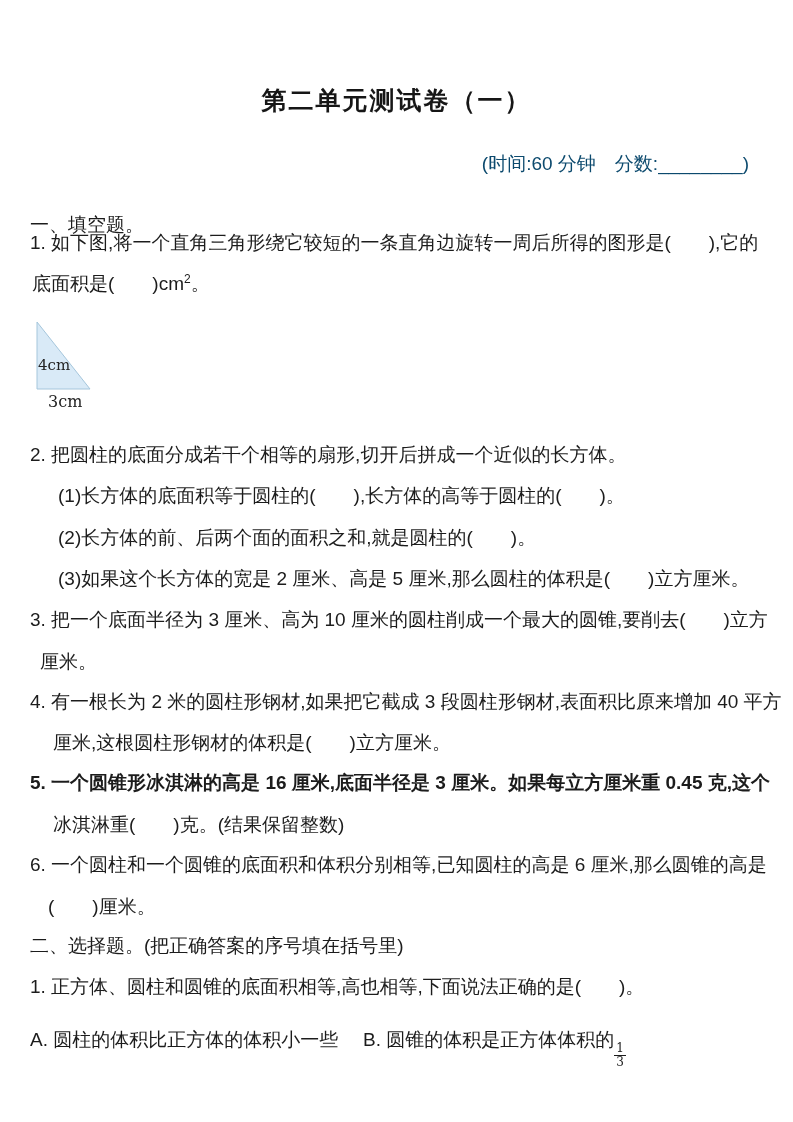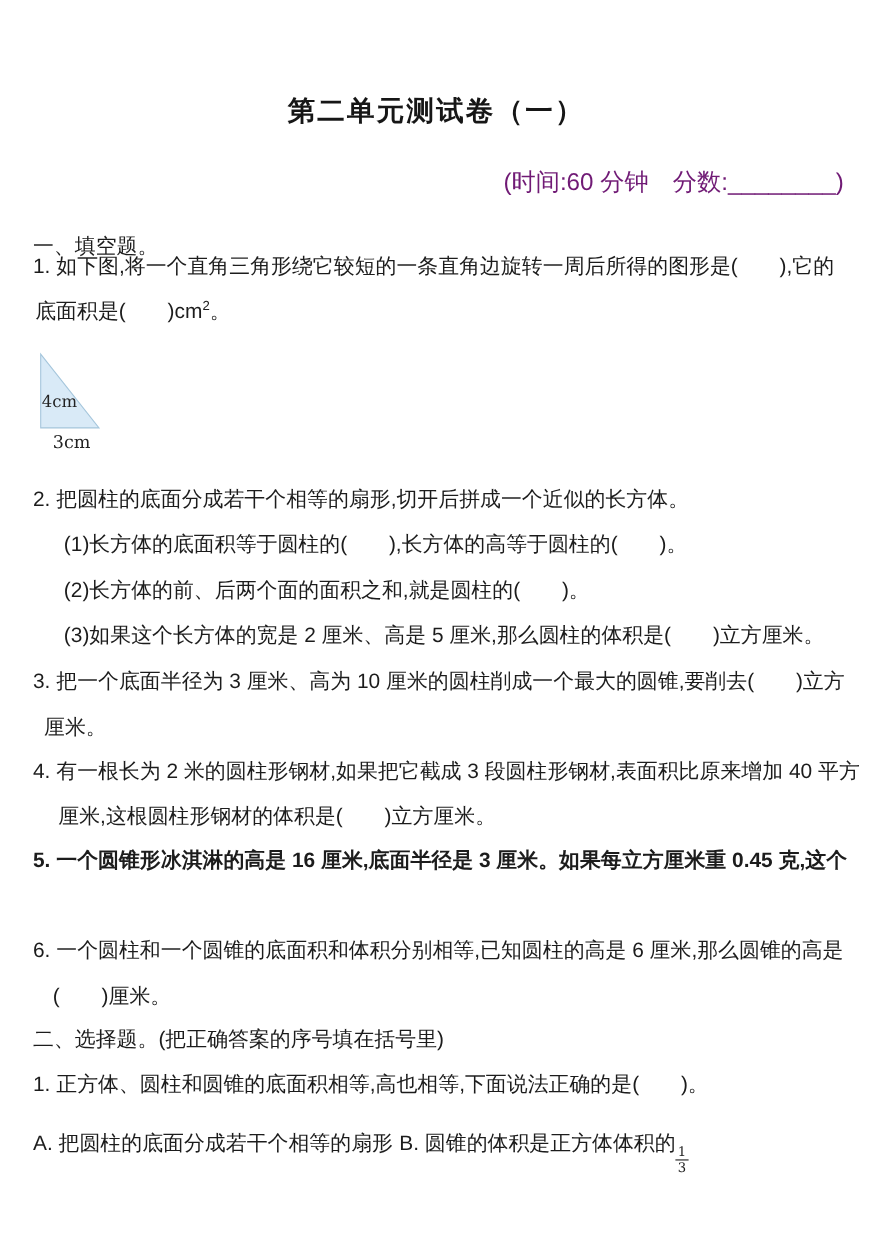--- a/index.html
+++ b/index.html
@@ -18,24 +18,24 @@
     top: 84px;
     text-align: center;
     font-family: "DejaVu Serif", "Liberation Serif", serif;
     font-size: 25px;
     font-weight: 600;
     letter-spacing: 2px;
     color: #161616;
   }
   .meta-line {
     position: absolute;
-    right: 26px;
+    right: 44px;
     top: 151px;
-    font-size: 22px;
-    color: #701a75;
+    font-size: 19px;
+    color: #0c4a6e;
     white-space: pre;
   }
   .ln {
     position: absolute;
     font-size: 19px;
     line-height: 1.25;
     white-space: pre;
     color: #1c1c1c;
   }
   .serif-head {
@@ -86,24 +86,25 @@
   <div class="ln" style="left:58px; top:526px;">(2)长方体的前、后两个面的面积之和,就是圆柱的(　　)。</div>
   <div class="ln" style="left:58px; top:567px;">(3)如果这个长方体的宽是 2 厘米、高是 5 厘米,那么圆柱的体积是(　　)立方厘米。</div>
 
   <div class="ln" style="left:30px; top:608px;">3. 把一个底面半径为 3 厘米、高为 10 厘米的圆柱削成一个最大的圆锥,要削去(　　)立方</div>
   <div class="ln" style="left:40px; top:650px;">厘米。</div>
 
   <div class="ln" style="left:30px; top:690px;">4. 有一根长为 2 米的圆柱形钢材,如果把它截成 3 段圆柱形钢材,表面积比原来增加 40 平方</div>
   <div class="ln" style="left:53px; top:731px;">厘米,这根圆柱形钢材的体积是(　　)立方厘米。</div>
 
   <div class="ln" style="left:30px; top:771px;font-weight:bold;">5. 一个圆锥形冰淇淋的高是 16 厘米,底面半径是 3 厘米。如果每立方厘米重 0.45 克,这个</div>
+  <div class="ln" style="left:53px; top:813px;">冰淇淋重(　　)克。(结果保留整数)</div>
 
   <div class="ln" style="left:30px; top:853px;">6. 一个圆柱和一个圆锥的底面积和体积分别相等,已知圆柱的高是 6 厘米,那么圆锥的高是</div>
   <div class="ln" style="left:48px; top:895px;">(　　)厘米。</div>
 
   <div class="ln" style="left:30px; top:934px;"><span class="serif-head">二、选择题。</span><span class="note">(把正确答案的序号填在括号里)</span></div>
 
   <div class="ln" style="left:30px; top:975px;">1. 正方体、圆柱和圆锥的底面积相等,高也相等,下面说法正确的是(　　)。</div>
 
-  <div class="ln" style="left:30px; top:1028px;">A. 把圆柱的底面分成若干个相等的扇形</div>
+  <div class="ln" style="left:30px; top:1028px;">A. 圆柱的体积比正方体的体积小一些</div>
   <div class="ln" style="left:363px; top:1028px;"><span>B. 圆锥的体积是正方体体积的</span><span class="frac"><span class="num">1</span><span class="den">3</span></span></div>
 
 </div>
 
 </body></html>

